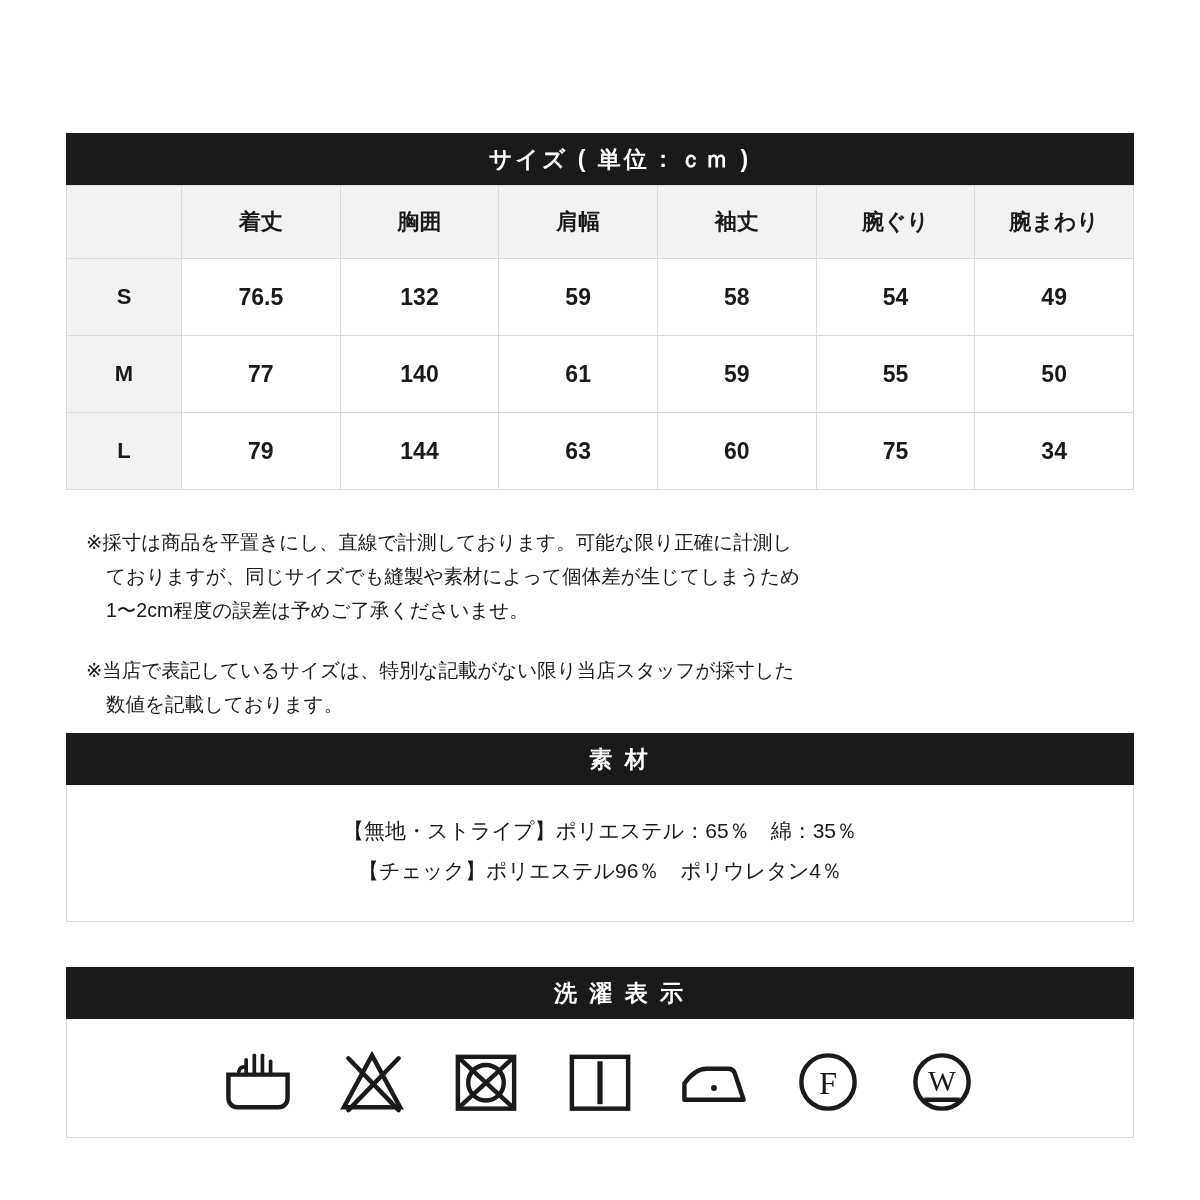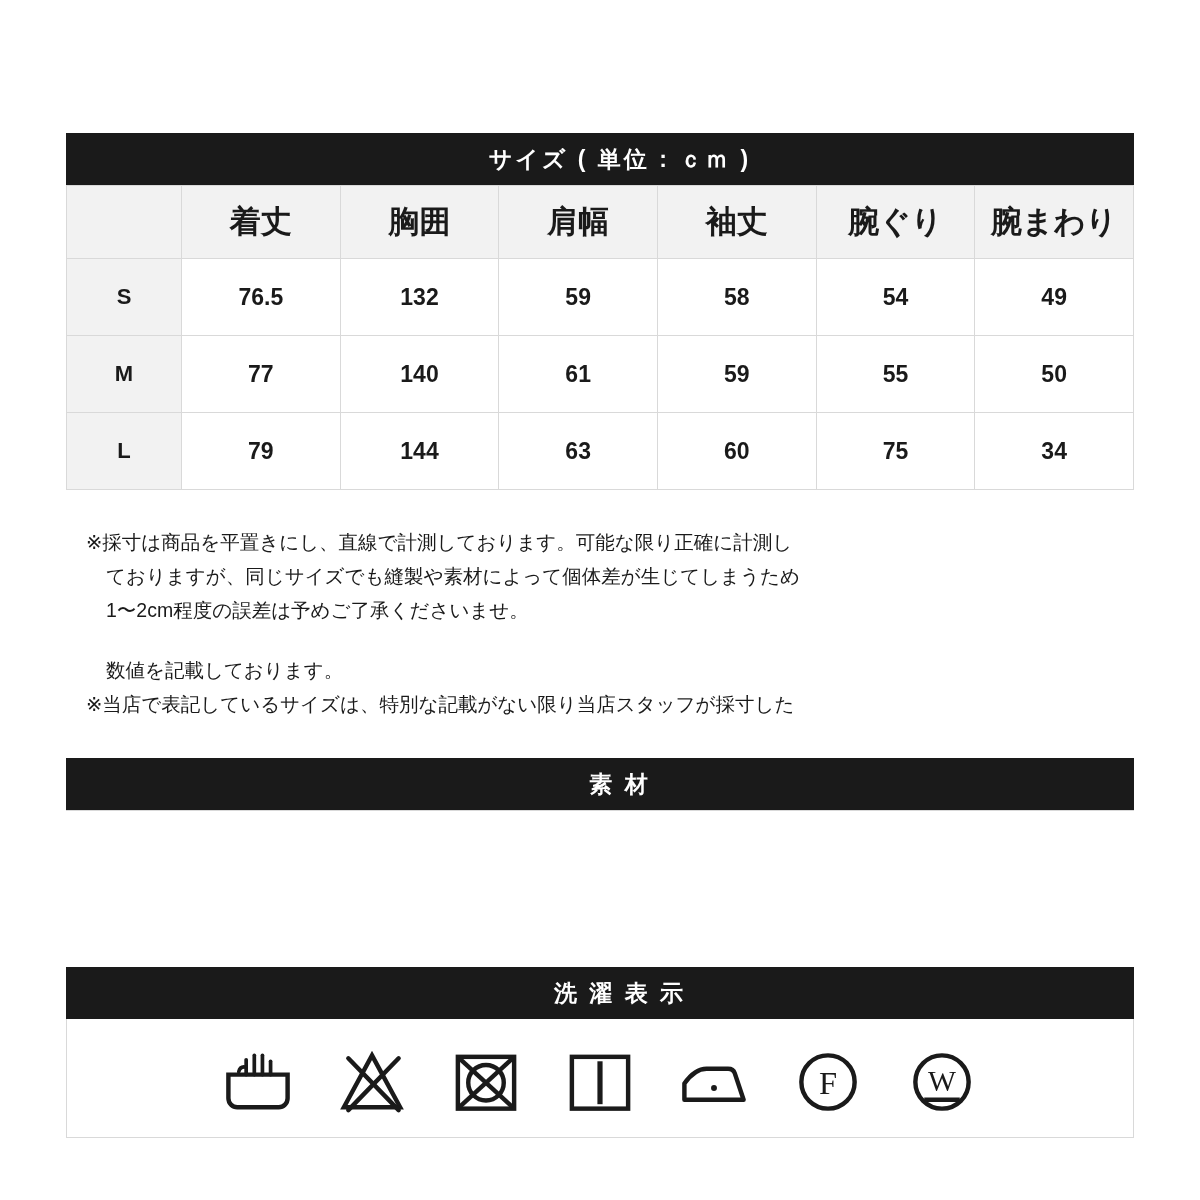--- a/index.html
+++ b/index.html
@@ -50,21 +50,21 @@
     text-align: center;
     font-size: 22px;
     font-weight: 700;
     color: #1a1a1a;
     height: 76px;
     padding: 0;
   }
   table.size thead th {
     background: #f2f2f2;
     height: 72px;
-    font-size: 31px;
+    font-size: 22px;
   }
   table.size thead th.corner {
     background: #f2f2f2;
   }
   table.size tbody th {
     background: #f2f2f2;
     width: 114px;
     font-size: 22px;
   }
   table.size tbody td {
@@ -85,21 +85,21 @@
     color: #1a1a1a;
   }
   .note-p { margin: 0 0 26px 0; }
   .note-line { display: block; }
   .note-indent { padding-left: 20px; }
 
   
   .material-block {
     position: absolute;
     left: 66px;
-    top: 759px;
+    top: 734px;
     width: 1068px;
     border: 1px solid #d9d9d9;
     border-top: none;
     box-sizing: border-box;
   }
   .material-block .band { margin: -1px -1px 0 -1px; }
   .material-body {
     padding: 26px 0 30px 0;
     text-align: center;
     font-size: 21px;
@@ -180,27 +180,31 @@
     </table>
   </div>
 
   <div class="notes">
     <p class="note-p">
       <span class="note-line">※採寸は商品を平置きにし、直線で計測しております。可能な限り正確に計測し</span>
       <span class="note-line note-indent">ておりますが、同じサイズでも縫製や素材によって個体差が生じてしまうため</span>
       <span class="note-line note-indent">1〜2cm程度の誤差は予めご了承くださいませ。</span>
     </p>
     <p class="note-p">
+      <span class="note-line">※当店で表記しているサイズは、特別な記載がない限り当店スタッフが採寸した</span>
       <span class="note-line note-indent">数値を記載しております。</span>
-      <span class="note-line">※当店で表記しているサイズは、特別な記載がない限り当店スタッフが採寸した</span>
     </p>
   </div>
 
   <div class="material-block">
     <div class="band">素 材</div>
+    <div class="material-body">
+      <div>【無地・ストライプ】ポリエステル：65％　綿：35％</div>
+      <div>【チェック】ポリエステル96％　ポリウレタン4％</div>
+    </div>
   </div>
 
   <div class="wash-block">
     <div class="band">洗 濯 表 示</div>
     <div class="wash-body">
 
       <svg class="wash-icon" viewBox="0 0 100 100">
         <path d="M10 40 H90 V72 a12 12 0 0 1 -12 12 H22 a12 12 0 0 1 -12 -12 Z" fill="none" stroke="#1a1a1a" stroke-width="6"></path>
         <g fill="none" stroke="#1a1a1a" stroke-width="5" stroke-linecap="round">
           <path d="M34 40 V20"></path>

